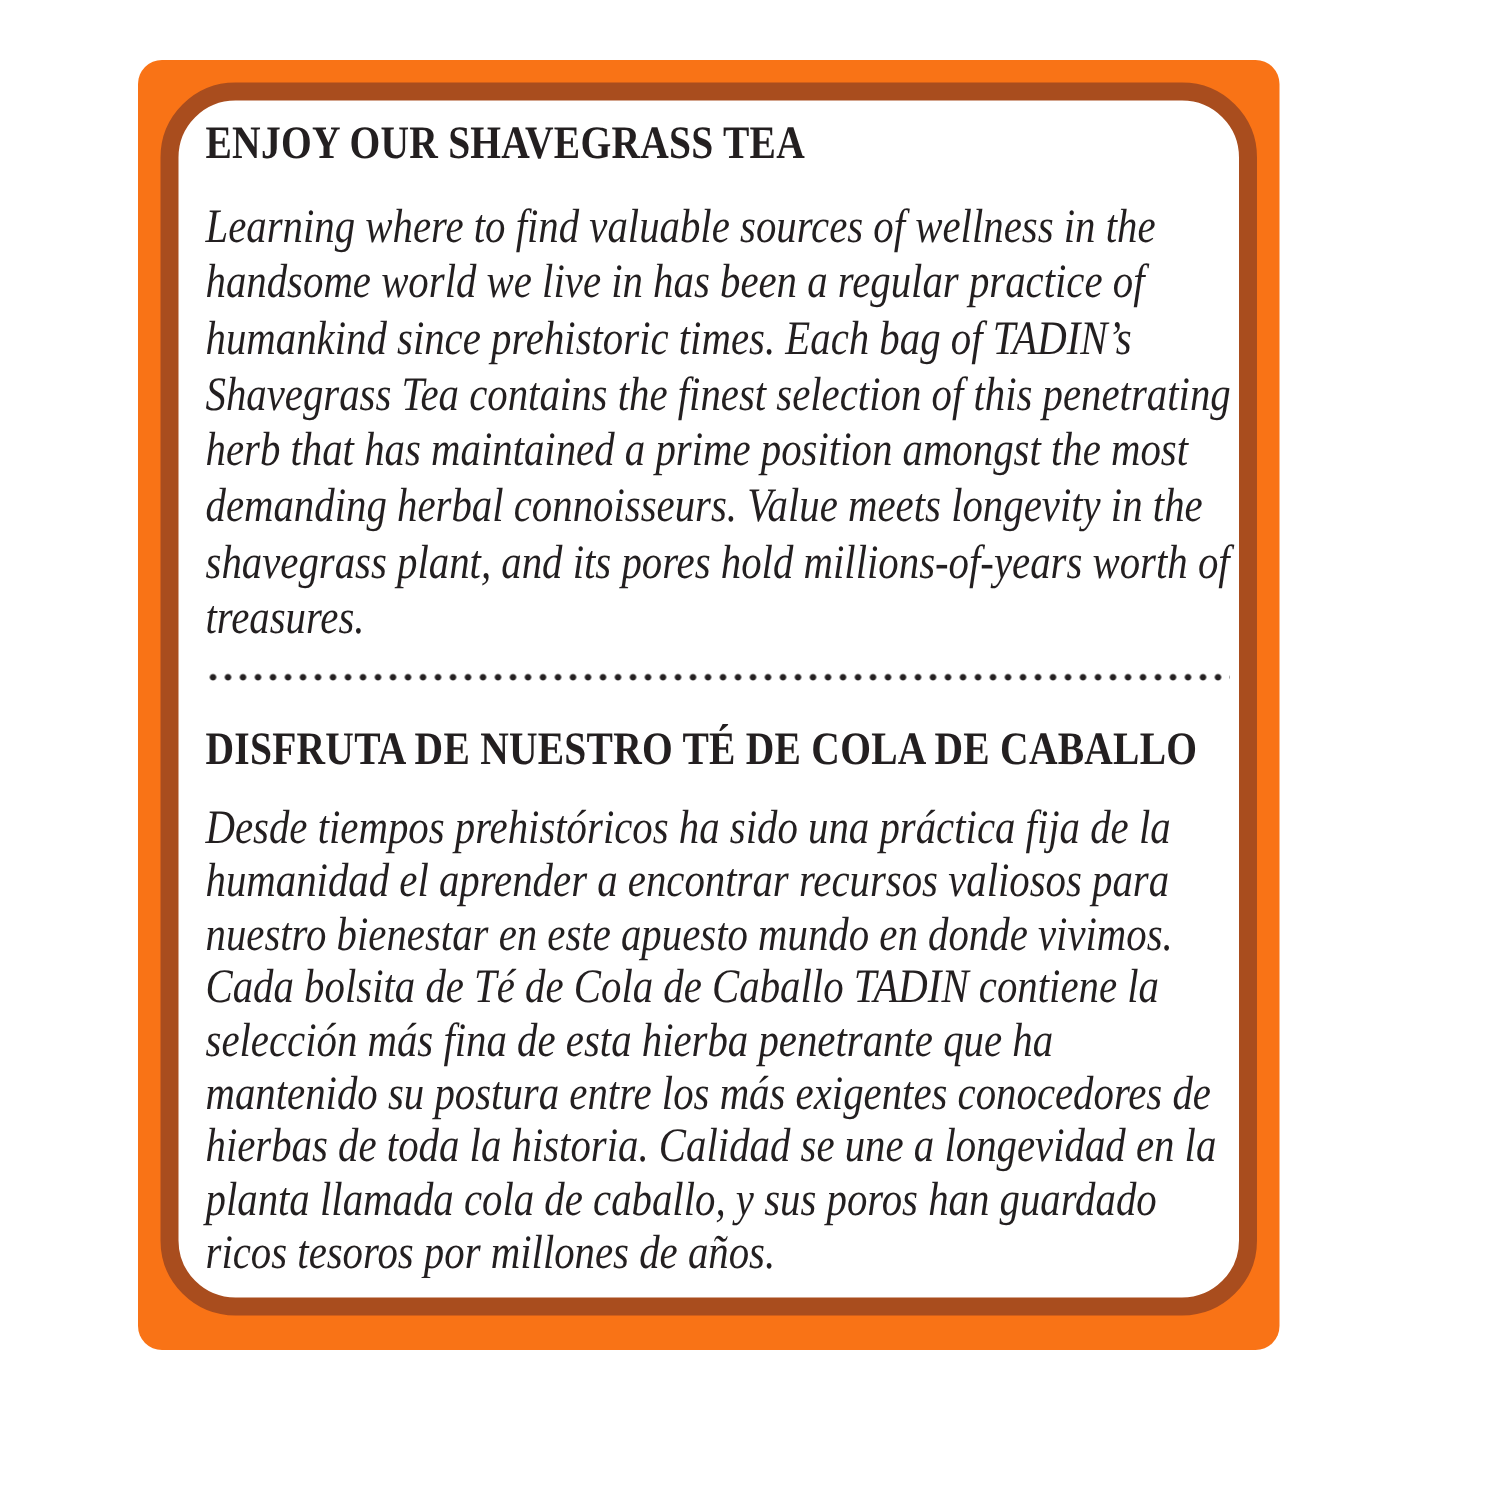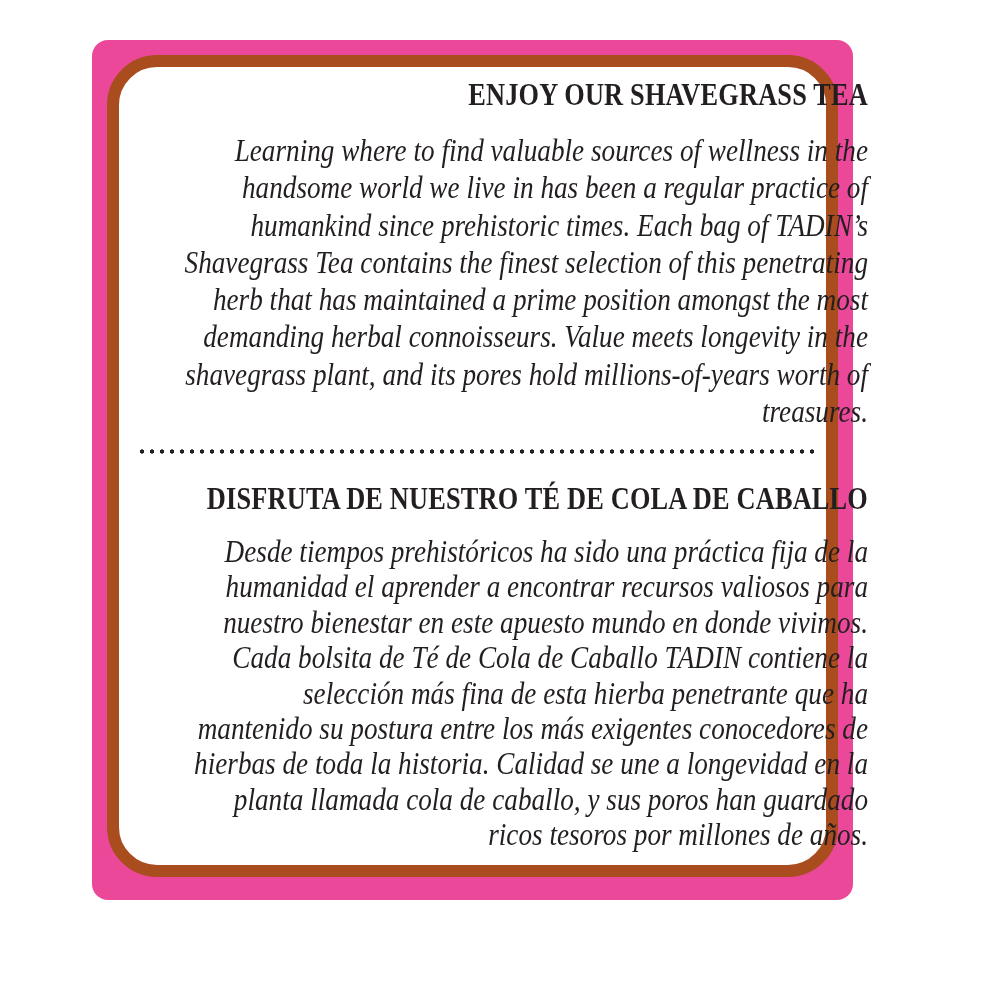--- a/index.html
+++ b/index.html
@@ -60,21 +60,21 @@
     background-image: radial-gradient(circle closest-side, #231f20 1.9px, rgba(0,0,0,0) 2.4px);
     background-size: 10px 5px;
     background-repeat: repeat-x;
   }
   .h-es  { top: 443px; }
   .p-es  { top: 494px; line-height: 35.4px; }
 </style>
 </head>
 <body>
 
-<div class="label-frame" style="background: #ec4899; text-align: right;">
+<div class="label-frame" style="background: #f97316;">
 
   <div class="label-panel" style="border-color: rgb(169, 77, 30);"></div>
 
   <div class="txt heading h-en">ENJOY OUR SHAVEGRASS TEA</div>
 
   <div class="txt body-par p-en">Learning where to find valuable sources of wellness in the
 handsome world we live in has been a regular practice of
 humankind since prehistoric times. Each bag of TADIN’s
 Shavegrass Tea contains the finest selection of this penetrating
 herb that has maintained a prime position amongst the most

